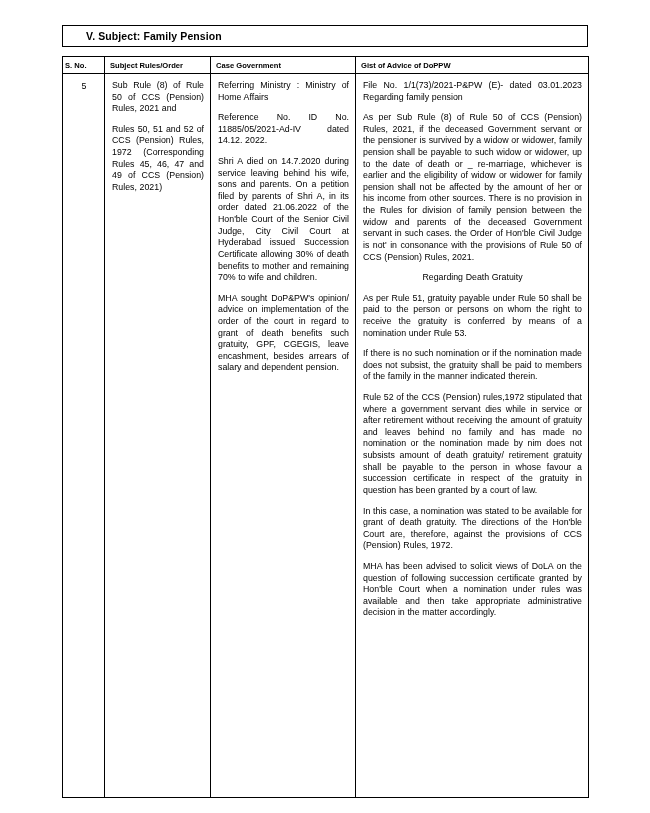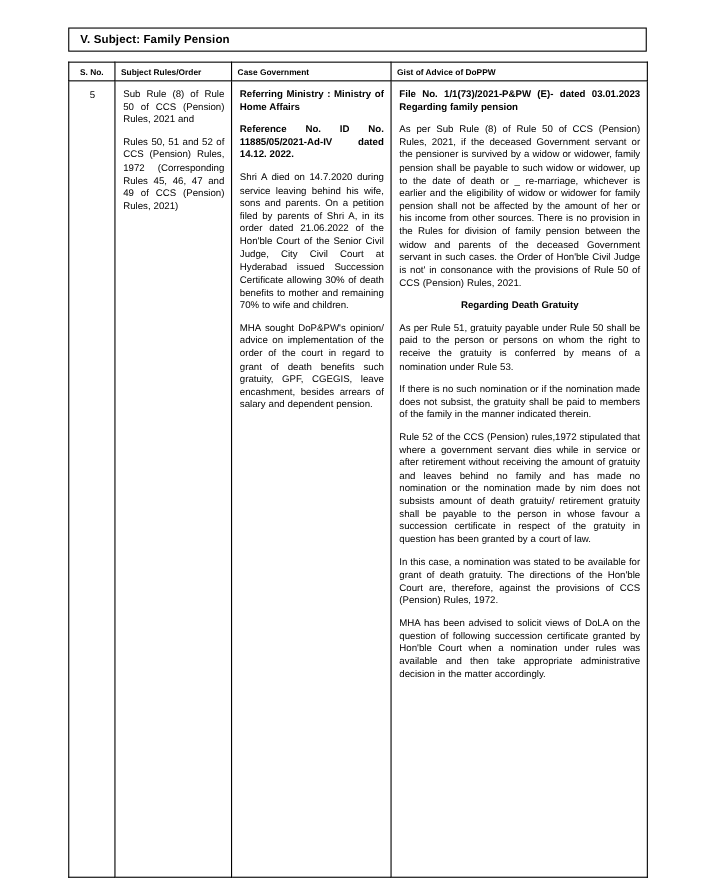--- a/index.html
+++ b/index.html
@@ -17,21 +17,21 @@
   .content {
     position: absolute;
     left: 62px;
     top: 25px;
     width: 526px;
   }
   .title-box {
     border: 1px solid #000;
     font-weight: bold;
     font-size: 10.5px;
-    padding: 4px 6px 4px 10px;
+    padding: 4px 6px 4px 23px;
     margin-bottom: 9px;
     letter-spacing: 0.1px;
   }
   table.doc-table {
     border-collapse: collapse;
     width: 526px;
     table-layout: fixed;
   }
   table.doc-table th,
   table.doc-table td {
@@ -39,38 +39,38 @@
     vertical-align: top;
   }
   th.hdr {
     font-size: 7.6px;
     font-weight: bold;
     text-align: left;
     padding: 4px 4px 3px 5px;
     white-space: nowrap;
     overflow: hidden;
   }
-  th.hdr.center { text-align: center; padding-left: 2px; padding-right: 2px; }
+  th.hdr.center { padding-left: 2px; padding-right: 2px; }
   td.cell {
     padding: 6px 6px 6px 7px;
   }
   td.sno-cell {
     text-align: center;
     font-size: 8.8px;
     padding-top: 7px;
   }
   .body-row td { height: 710px; }
   p.para {
     font-size: 8.8px;
     line-height: 1.32;
     text-align: justify;
     margin: 0 0 9px 0;
     word-spacing: 0.2px;
   }
-  p.para.bold { font-weight: bold; }
+  p.para.bold { font-weight: normal; }
   p.para.heading { text-align: center; }
   p.para:last-child { margin-bottom: 0; }
   .page-footer {
     width: 526px;
     text-align: right;
     padding-right: 26px;
     box-sizing: border-box;
     font-size: 9.5px;
     font-weight: bold;
     margin-top: 4px;

